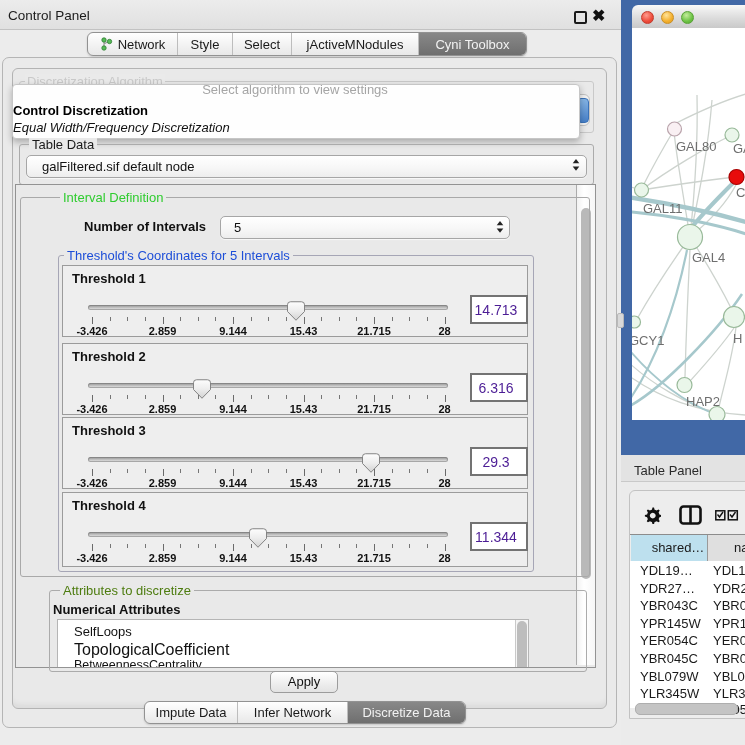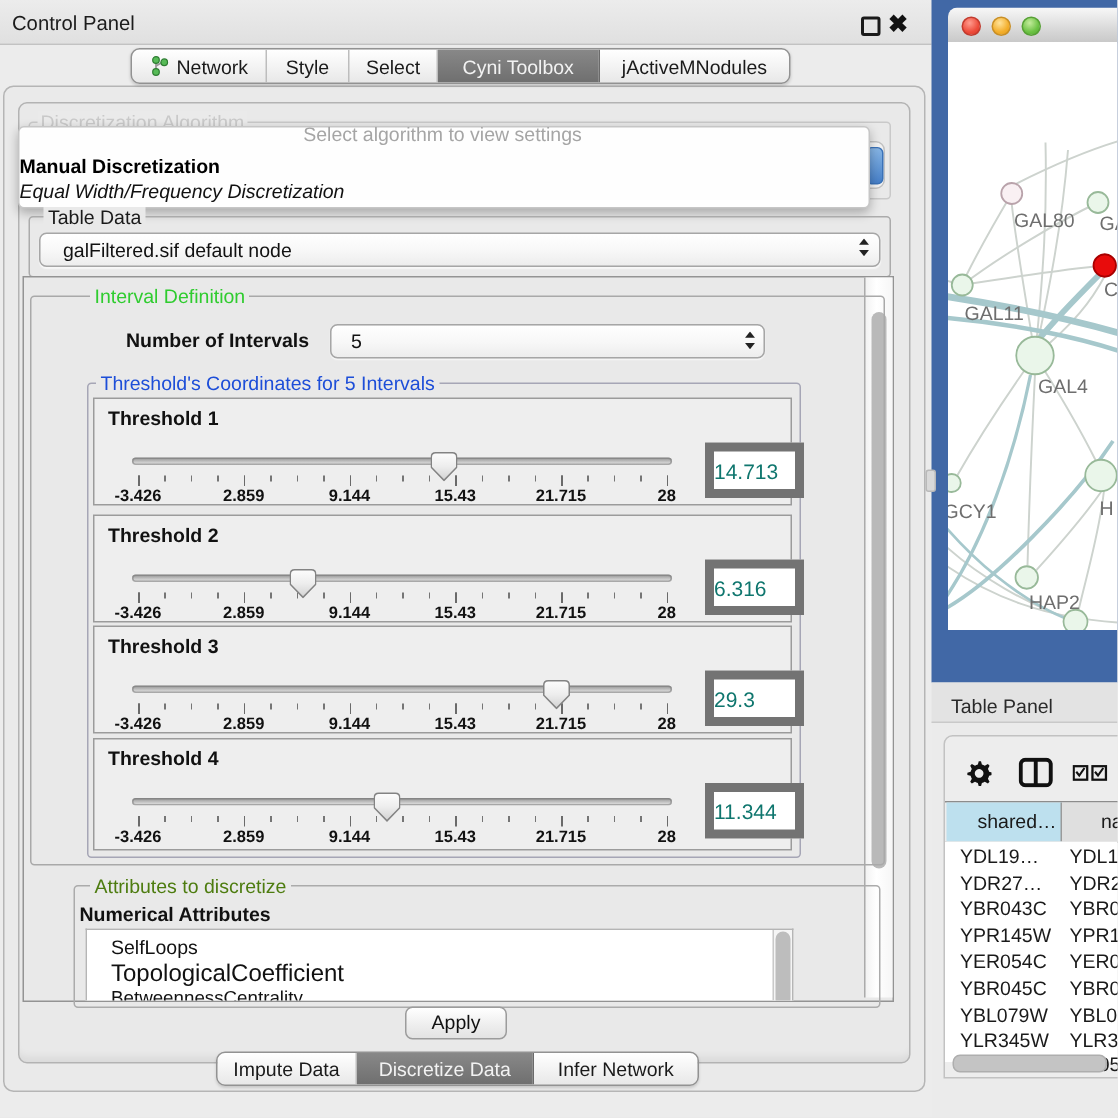--- a/index.html
+++ b/index.html
@@ -12,21 +12,21 @@
 .tabbar{position:absolute;display:flex;border:1px solid #929292;border-radius:6px;background:linear-gradient(180deg,#FFFFFF, #E8E8E8);overflow:hidden;box-shadow:0 1px 2px rgba(0,0,0,.15);}
 .tab{font-size:13px;color:#1a1a1a;display:flex;align-items:center;justify-content:center;border-right:1px solid #BDBDBD;}
 .tab:last-child{border-right:none;}
 .tabsel{background:linear-gradient(180deg,#888888,#6F6F6F);color:#F2F2F2;border-right:1px solid #6a6a6a;}
 .tpanel{position:absolute;left:62px;width:464px;height:70px;border:1px solid #9B9B9B;background:#EEEEEE;}
 .tlabel{position:absolute;left:9px;top:5px;font-size:13px;font-weight:bold;color:#111;}
 .track{position:absolute;left:25px;top:39px;width:360px;height:5px;border-radius:3px;background:linear-gradient(180deg,#8F8F8F,#C4C4C4 55%,#E9E9E9);box-shadow:inset 0 0 0 1px rgba(120,120,120,.55);}
 .minor{position:absolute;left:28.5px;top:51px;width:356px;height:4px;background:repeating-linear-gradient(90deg,#757575 0,#757575 1px,transparent 1px,transparent 17.625px);}
 .major{position:absolute;left:28.5px;top:51px;width:356px;height:7px;background:repeating-linear-gradient(90deg,#6a6a6a 0,#6a6a6a 1px,transparent 1px,transparent 70.5px);}
 .slab{position:absolute;top:59px;transform:translateX(-50%);font-size:11px;font-weight:bold;color:#111;white-space:nowrap;}
-.vbox{position:absolute;left:407px;top:29px;width:48px;height:25px;border:6px solid #737373;background:#FFF;font-size:14px;color:#0f766e;text-align:left;padding-right:6px;line-height:26px;}
+.vbox{position:absolute;left:407px;top:29px;width:48px;height:25px;border:2px solid #737373;background:#FFF;font-size:14px;color:#4c1d95;text-align:center;padding-right:6px;line-height:26px;}
 .thumb{position:absolute;top:35px;width:18px;height:20px;}
 .row{position:absolute;font-size:13px;color:#1a1a1a;white-space:nowrap;}
 </style>
 </head>
 <body>
 
 <div class="abs" style="left:0;top:0;width:621px;height:29px;background:linear-gradient(180deg,#ECECEC,#E0E0E0);border-bottom:1px solid #C2C2C2;"></div>
 <div class="abs" style="left:8px;top:8px;font-size:13.5px;color:#1c1c1c;">Control Panel</div>
 <div class="abs" style="left:574px;top:11px;width:9px;height:9px;border:2px solid #1a1a1a;border-radius:2px;"></div>
 <div class="abs" style="left:592px;top:6px;font-size:16px;font-weight:bold;color:#111;">✖</div>
@@ -38,32 +38,32 @@
 <div class="tabbar" style="left:87px;top:32px;width:438px;height:22px;">
   <div class="tab" style="width:89px;">
     <svg width="13" height="14" viewBox="0 0 13 14" style="margin-right:5px;">
       <path d="M4 3 L4 11 M4 7 L9 4" stroke="#9a9a9a" stroke-width="1.2" fill="none"></path>
       <circle cx="4" cy="3" r="2.2" fill="#57BB57" stroke="#2E7D32" stroke-width="0.8"></circle>
       <circle cx="4" cy="11" r="2.2" fill="#57BB57" stroke="#2E7D32" stroke-width="0.8"></circle>
       <circle cx="9.5" cy="4.5" r="2.2" fill="#57BB57" stroke="#2E7D32" stroke-width="0.8"></circle>
     </svg>Network</div>
   <div class="tab" style="width:54px;">Style</div>
   <div class="tab" style="width:58px;">Select</div>
+  <div class="tab" style="width:126px;">jActiveMNodules</div>
   <div class="tab tabsel" style="width:107px;">Cyni Toolbox</div>
-  <div class="tab" style="width:126px;">jActiveMNodules</div>
 </div>
 
 <div class="groupbox" style="left:19px;top:81px;width:573px;height:50px;border-color:#C9C9C9;"></div>
 <div class="abs" style="left:25px;top:74px;font-size:13px;color:#C9C9C9;background:#EAEAEA;padding:0 2px;">Discretization Algorithm</div>
 <div class="abs" style="left:540px;top:94px;width:48px;height:30px;border:1px solid #C2C2C2;border-radius:6px;background:#F2F2F2;"></div>
 <div class="abs" style="left:577px;top:98px;width:10px;height:23px;border-radius:4px;background:linear-gradient(180deg,#85B4E4,#4780C8);border:1px solid #3A72B8;"></div>
 
 <div class="abs" style="left:12px;top:84px;width:566px;height:53px;background:#FEFEFE;border:1px solid #C6C6C6;border-radius:4px;box-shadow:0 3px 7px rgba(0,0,0,.28);"></div>
 <div class="abs" style="left:12px;top:82px;width:566px;font-size:13px;color:#A5A5A5;text-align:center;">Select algorithm to view settings</div>
-<div class="abs" style="left:13px;top:103px;font-size:13px;font-weight:bold;color:#000;">Manual Discretization</div>
+<div class="abs" style="left:13px;top:103px;font-size:13px;font-weight:bold;color:#000;">Control Discretization</div>
 <div class="abs" style="left:13px;top:120px;font-size:13px;color:#111;font-style:italic;">Equal Width/Frequency Discretization</div>
 
 <div class="groupbox" style="left:19px;top:144px;width:573px;height:39px;"></div>
 <div class="gtitle" style="left:29px;top:138px;color:#1a1a1a;">Table Data</div>
 <div class="combo abs" style="left:26px;top:155px;width:559px;height:21px;"></div>
 <div class="abs" style="left:42px;top:159px;font-size:13px;color:#111;">galFiltered.sif default node</div>
 <svg class="abs" style="left:571.5px;top:159px;" width="8" height="12" viewBox="0 0 8 12">
     <path d="M4 0 L7.3 4.2 H0.7 z" fill="#222"></path>
     <path d="M0.7 7.6 H7.3 L4 11.8 z" fill="#222"></path>
   </svg>
@@ -169,22 +169,22 @@
   <div style="position:absolute;left:16px;top:21px;font-size:16px;color:#111;">TopologicalCoefficient</div>
   <div style="position:absolute;left:16px;top:38px;font-size:12.5px;color:#111;">BetweennessCentrality</div>
   <div style="position:absolute;right:0;top:0;width:12px;height:47px;border-left:1px solid #C9C9C9;background:#F5F5F5;"></div>
   <div style="position:absolute;right:1px;top:1px;width:10px;height:50px;border-radius:5px;background:#BDBDBD;"></div>
 </div>
 
 <div class="abs" style="left:270px;top:671px;width:66px;height:20px;border:1px solid #9C9C9C;border-radius:5px;background:linear-gradient(180deg,#FFFFFF,#EDEDED 60%,#E3E3E3);font-size:13px;color:#111;text-align:center;line-height:20px;">Apply</div>
 
 <div class="tabbar" style="left:144px;top:701px;width:320px;height:21px;text-align:right;">
   <div class="tab" style="width:92px;">Impute Data</div>
+  <div class="tab" style="width:109px;">Infer Network</div>
   <div class="tab tabsel" style="width:117px;">Discretize Data</div>
-  <div class="tab" style="width:109px;">Infer Network</div>
 </div>
 
 <div class="abs" style="left:621px;top:0;width:124px;height:455px;background:#4168A6;"></div>
 
 <div class="abs" style="left:632px;top:5px;width:113px;height:23px;background:linear-gradient(180deg,#F8F8F8,#DADADA 60%,#C9C9C9);border-bottom:1px solid #8E8E8E;border-top-left-radius:6px;"></div>
 <div class="abs" style="left:641px;top:11px;width:11px;height:11px;border-radius:50%;background:radial-gradient(circle at 40% 30%,#FF9C8F,#ED4B3A 60%,#D63A29);border:0.5px solid #C23B2E;"></div>
 <div class="abs" style="left:661px;top:11px;width:11px;height:11px;border-radius:50%;background:radial-gradient(circle at 40% 30%,#FFE39A,#F3AE2B 60%,#E09C1F);border:0.5px solid #C98F25;"></div>
 <div class="abs" style="left:681px;top:11px;width:11px;height:11px;border-radius:50%;background:radial-gradient(circle at 40% 30%,#C4EC9C,#6CC244 60%,#55A832);border:0.5px solid #57A135;"></div>
 <svg class="abs" style="left:632px;top:28px;" width="113" height="392" viewBox="632 28 113 392">
   <rect x="632" y="28" width="113" height="392" fill="#FFFFFF"></rect>

